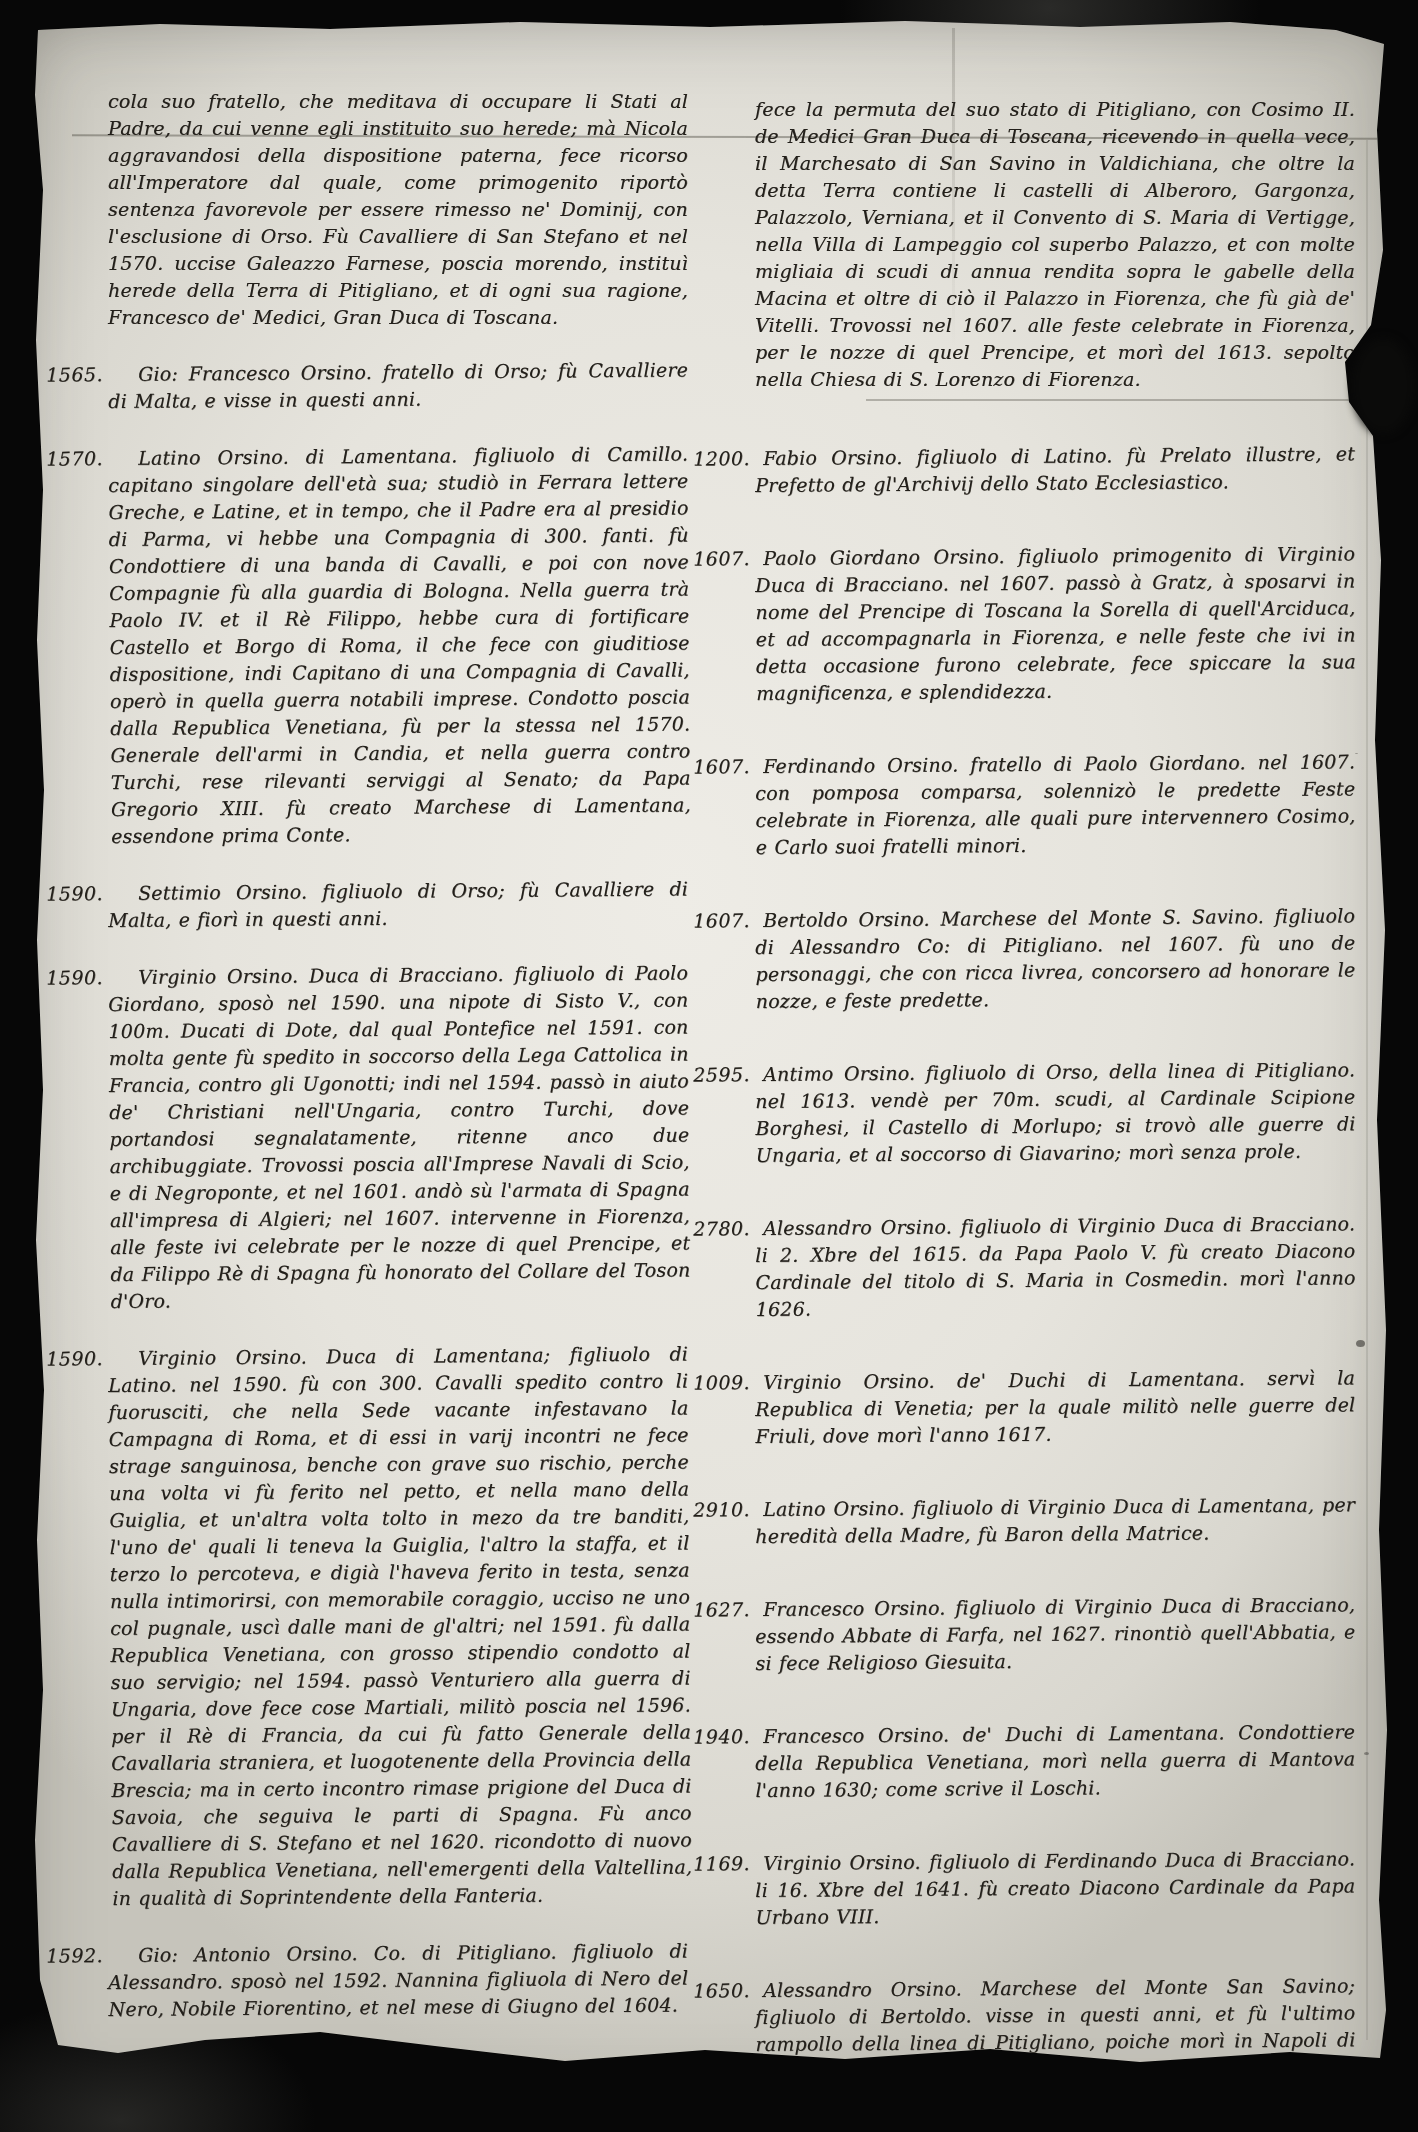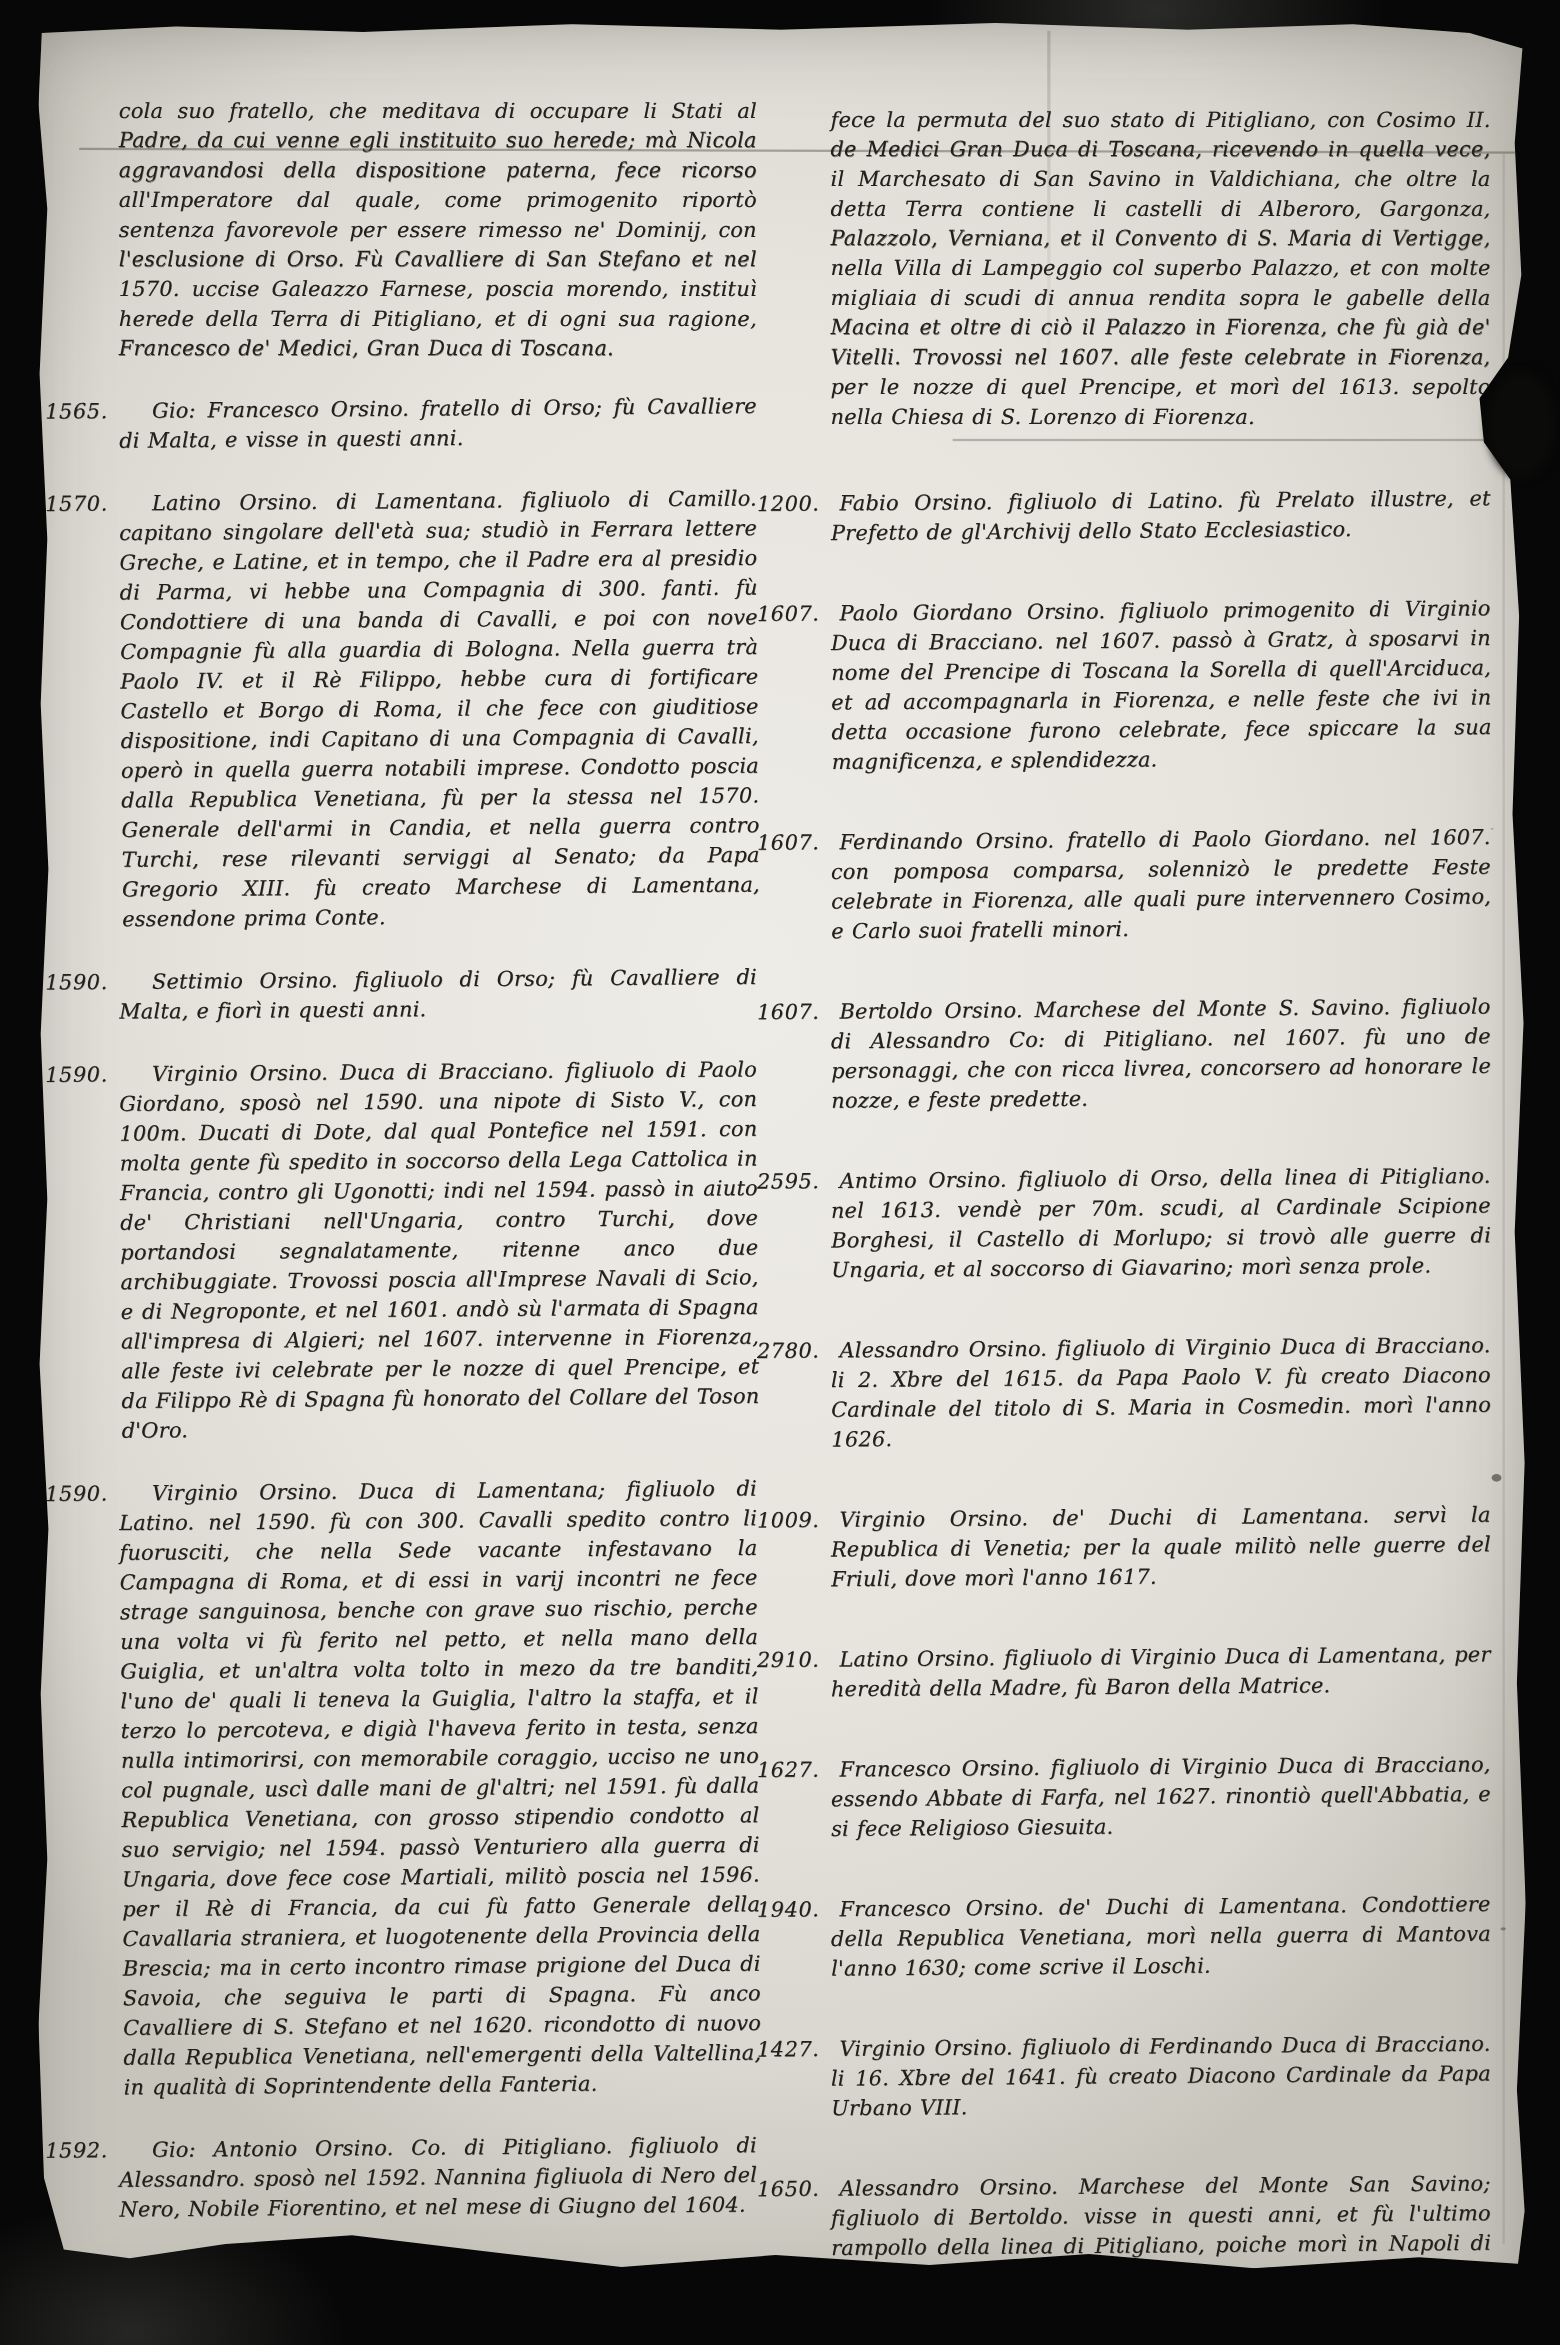--- a/index.html
+++ b/index.html
@@ -39,21 +39,21 @@
 
   .col{position:absolute;color:#221f1a;font-style:italic;font-size:19px;line-height:27px;
     text-align:justify;letter-spacing:.2px;word-spacing:1px;
     text-shadow:.4px .4px .6px rgba(45,40,33,.55);}
   .col-left{left:108px;top:88px;width:580px;}
   .col-right{left:755px;top:96px;width:600px;}
   .intro{margin:0 0 30px 0;}
   .col-right .intro{margin-bottom:52px;}
   .entry{position:relative;margin:0 0 30px 0;text-indent:30px;transform:rotate(-.45deg);transform-origin:0 0;}
   .col-right .entry{margin-bottom:46px;text-indent:8px;}
-  .year{position:absolute;left:-67px;top:0;width:62px;text-indent:0;text-align:left;letter-spacing:.5px;}
+  .year{position:absolute;left:-67px;top:0;width:62px;text-indent:0;text-align:right;letter-spacing:.5px;}
   .catchword{text-align:left;margin:2px 0 0 322px;}
 </style>
 </head>
 <body>
 
 <div class="paper">
   <div class="rule rule-top"></div>
   <div class="rule rule-right-col"></div>
   <div class="vline vline-right"></div>
   <div class="fold"></div>
@@ -127,21 +127,21 @@
 
         <div class="entry">
           <span class="year">1627.</span><span>Francesco Orsino. figliuolo di Virginio Duca di Bracciano, essendo Abbate di Farfa, nel 1627. rinontiò quell'Abbatia, e si fece Religioso Giesuita.</span>
         </div>
 
         <div class="entry">
           <span class="year">1940.</span><span>Francesco Orsino. de' Duchi di Lamentana. Condottiere della Republica Venetiana, morì nella guerra di Mantova l'anno 1630; come scrive il Loschi.</span>
         </div>
 
         <div class="entry">
-          <span class="year">1427.</span><span>Virginio Orsino. figliuolo di Ferdinando Duca di Bracciano. li 16. Xbre del 1641. fù creato Diacono Cardinale da Papa Urbano VIII.</span>
+          <span class="year">1169.</span><span>Virginio Orsino. figliuolo di Ferdinando Duca di Bracciano. li 16. Xbre del 1641. fù creato Diacono Cardinale da Papa Urbano VIII.</span>
         </div>
 
         <div class="entry">
           <span class="year">1650.</span><span>Alessandro Orsino. Marchese del Monte San Savino; figliuolo di Bertoldo. visse in questi anni, et fù l'ultimo rampollo della linea di Pitigliano, poiche morì in Napoli di veleno senza posterità.</span>
         </div>
 
         <div class="entry">
           <span class="year">1655.</span><span>Paolo Giordano Orsino. Duca di Bracciano, honorò altamente Christina Regina di Suetia, che nel 1655. si portava à Roma, passando con la Duchessa sua moglie, con quattro Carozze à sei piene di Nobiltà et con 200. Corazze ad incontrarla ad Oriolo Terra di sua giurisdittione, et conducendola in Bracciano, ivi fù regalmente ricevuta, e trattata.</span>
         </div>
       </div>

